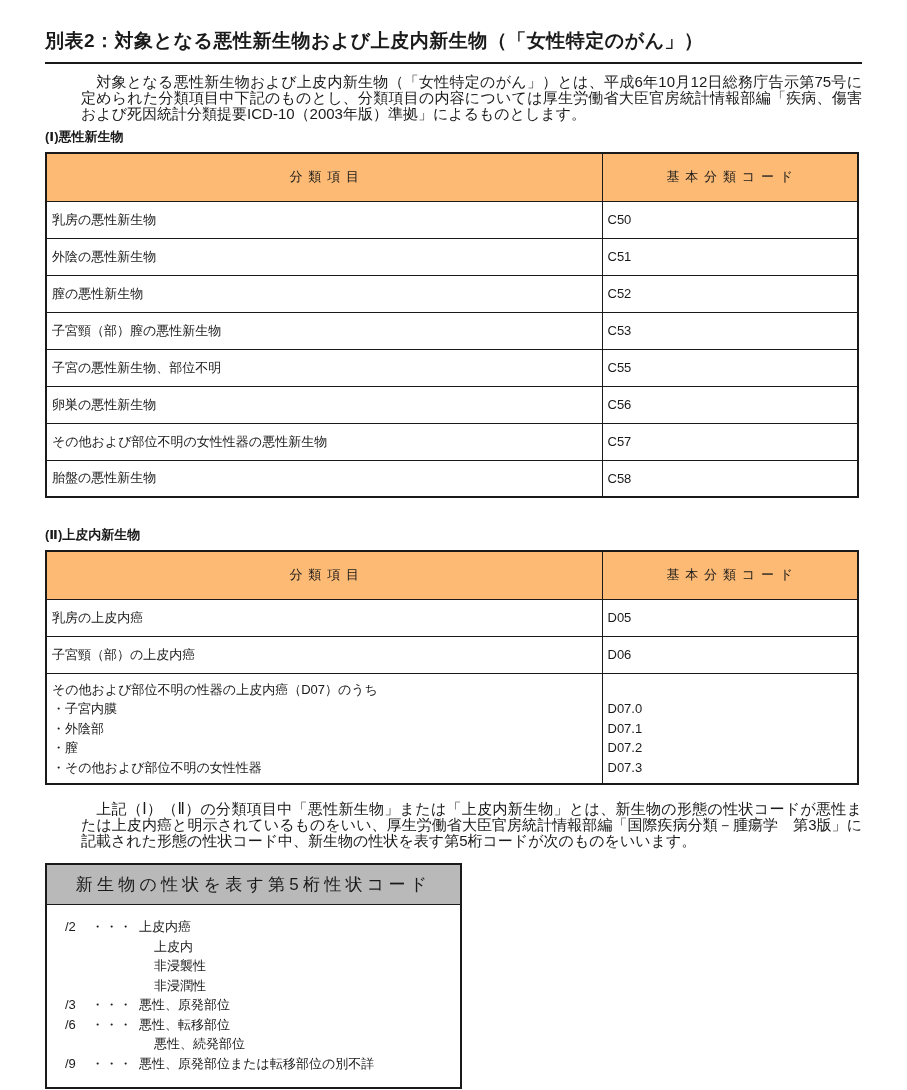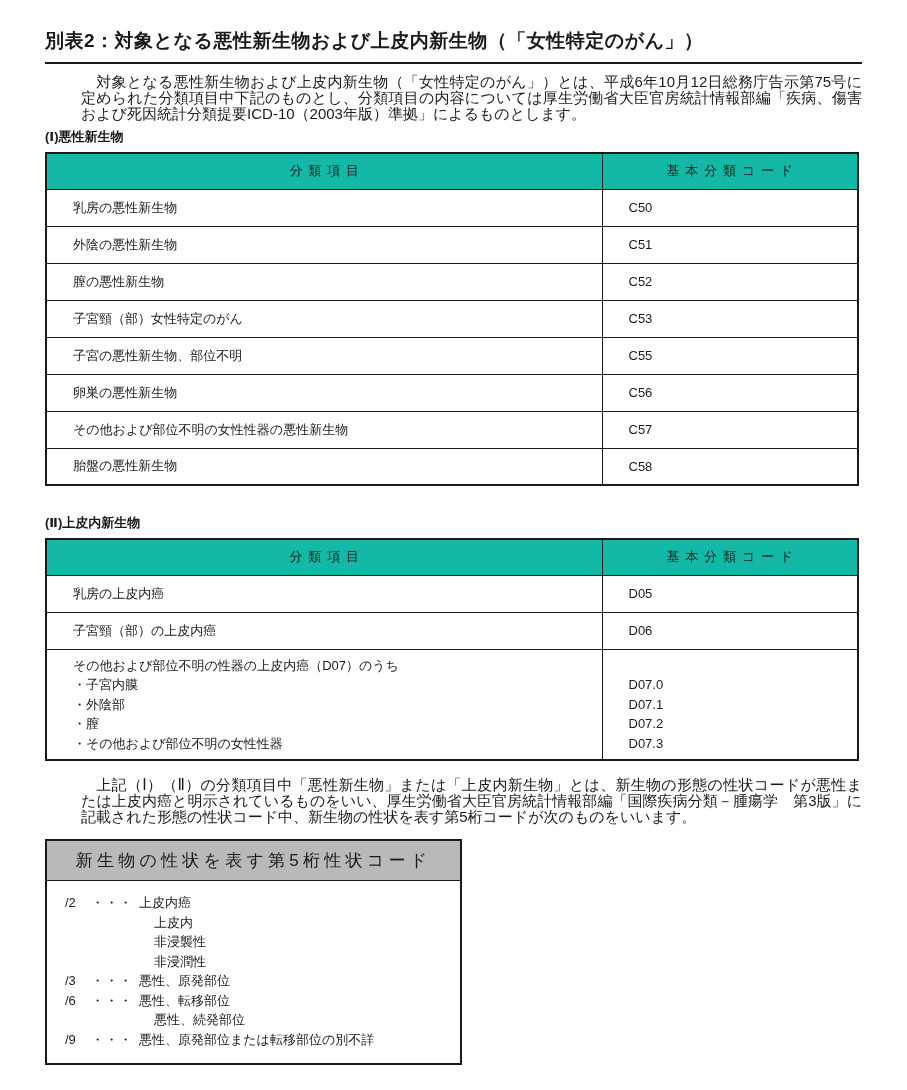--- a/index.html
+++ b/index.html
@@ -43,30 +43,30 @@
     width: 812px;
     border-collapse: collapse;
     table-layout: fixed;
     font-size: 13px;
   }
   table.code-table th, table.code-table td {
     border: 1px solid #1a1a1a;
   }
   table.code-table { border: 2px solid #1a1a1a; }
   table.code-table th {
-    background: #14b8a6;
+    background: #fdba74;
     font-weight: normal;
     letter-spacing: 0.45em;
     text-indent: 0.45em;
-    height: 36px;
+    height: 48px;
     text-align: center;
   }
   table.code-table td {
     height: 37px;
-    padding: 6px 26px;
+    padding: 6px 5px;
     vertical-align: middle;
     background: #ffffff;
   }
   .col-item  { width: 556px; }
   .col-code  { width: 256px; }
   td.multi { vertical-align: top; padding-top: 5px; line-height: 19.5px; height: auto; }
   .multi-spacer { height: 19.5px; }
   
   .note { margin-top: 16px; }
   
@@ -123,21 +123,21 @@
       </tr>
       <tr>
         <td>外陰の悪性新生物</td>
         <td>C51</td>
       </tr>
       <tr>
         <td>膣の悪性新生物</td>
         <td>C52</td>
       </tr>
       <tr>
-        <td>子宮頸（部）女性特定のがん</td>
+        <td>子宮頸（部）膣の悪性新生物</td>
         <td>C53</td>
       </tr>
       <tr>
         <td>子宮の悪性新生物、部位不明</td>
         <td>C55</td>
       </tr>
       <tr>
         <td>卵巣の悪性新生物</td>
         <td>C56</td>
       </tr>

